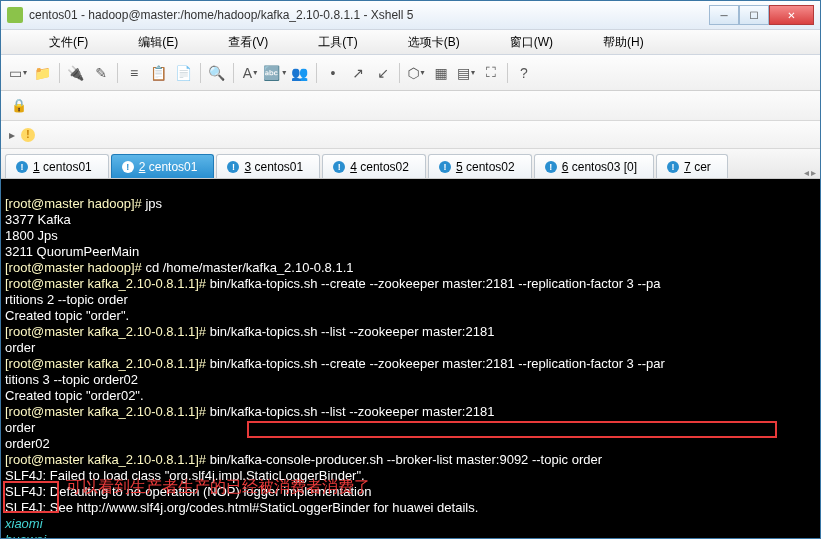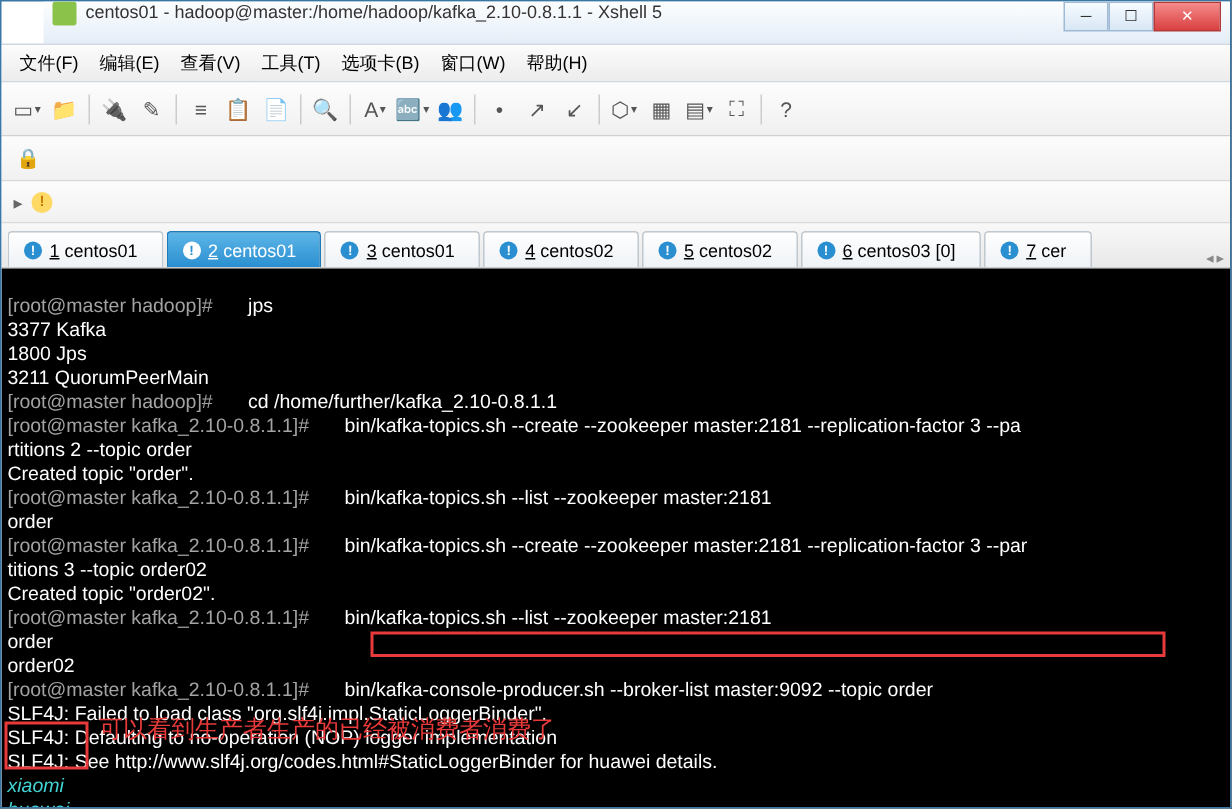--- a/index.html
+++ b/index.html
@@ -1,42 +1,42 @@
 <!DOCTYPE html>
 <html><head>
 <meta charset="utf-8">
 <style>
 * { margin: 0; padding: 0; box-sizing: border-box; font-family: "Microsoft YaHei", Tahoma, sans-serif; }
 body { width: 821px; height: 539px; background: #fff; overflow: hidden; border: 1px solid #3a76a4; }
-.titlebar { height: 28px; background: linear-gradient(#fdfeff, #e4edf7); display: flex; padding: 0 6px; font-size: 12px; color: #333; margin-left: 28px; }
+.titlebar { height: 28px; background: linear-gradient(#fdfeff, #e4edf7); display: flex; align-items: center; padding: 0 6px; font-size: 12px; color: #333; }
 .titlebar .icon { width: 16px; height: 16px; margin-right: 6px; background: #8bc34a; border-radius: 2px; }
 .titlebar .title { flex: 1; }
 .winbtns { display: flex; gap: 0; }
 .winbtn { width: 30px; height: 20px; display: flex; align-items: center; justify-content: center; font-size: 10px; border: 1px solid #9fbad4; background: linear-gradient(#f7fbff, #d8e7f5); }
 .winbtn.close { background: linear-gradient(#f58b8b, #d94040); color: #fff; border-color: #b23a3a; width: 45px; }
 .menubar { height: 26px; background: linear-gradient(#fcfcfc, #ececec); border-top: 1px solid #cfd6e0; border-bottom: 1px solid #cfd6e0; display: flex; align-items: center; padding: 0 6px; font-size: 12px; gap: 2px; }
-.menubar .menuitem { padding: 2px 6px; cursor: default; }
+.menubar .menuitem { padding: 2px 6px; cursor: default; margin-left: 36px; }
 .toolbar { height: 36px; background: linear-gradient(#fdfdfd, #f0f0f0); border-bottom: 1px solid #d0d0d0; display: flex; align-items: center; padding: 0 6px; gap: 3px; }
 .tbtn { width: 22px; height: 22px; display: flex; align-items: center; justify-content: center; font-size: 14px; color: #555; border-radius: 2px; }
 .tbtn.drop::after { content: "▾"; font-size: 8px; margin-left: 1px; }
 .tsep { width: 1px; height: 20px; background: #ccc; margin: 0 2px; }
 .addressbar { height: 30px; background: linear-gradient(#fcfcfc, #f1f1f1); border-bottom: 1px solid #d8d8d8; display: flex; align-items: center; padding: 0 10px; font-size: 12px; color: #888; gap: 8px; }
 .lockicon { color: #aeb5bd; font-size: 13px; }
 .infobar { height: 28px; background: linear-gradient(#fcfcfc, #f1f1f1); border-bottom: 1px solid #d8d8d8; display: flex; align-items: center; padding: 0 8px; font-size: 12px; color: #666; gap: 6px; }
 .infoicon { width: 14px; height: 14px; border-radius: 50%; background: #ffd966; color: #c77c00; font-size: 10px; display: flex; align-items: center; justify-content: center; font-weight: bold; }
 .tabstrip { height: 30px; background: linear-gradient(#f8f8f8, #e8e8e8); border-bottom: 1px solid #ccc; display: flex; align-items: flex-end; padding: 0 4px; font-size: 12px; position: relative; }
 .tab { height: 24px; padding: 0 16px 0 10px; display: flex; align-items: center; gap: 5px; border: 1px solid #c0c8d0; border-bottom: none; background: linear-gradient(#fff, #eef2f6); margin-right: 2px; border-radius: 3px 3px 0 0; min-width: 100px; }
 .tab.active { background: linear-gradient(#5db6e8, #2a8fd0); color: #fff; border-color: #1f7bb8; }
 .tab .dot { width: 12px; height: 12px; border-radius: 50%; background: #2a8fd0; color: #fff; font-size: 9px; font-weight: bold; display: flex; align-items: center; justify-content: center; }
 .tab.active .dot { background: #fff; color: #2a8fd0; }
 .tab u { text-decoration: underline; }
 .tabstrip .nav { margin-left: auto; display: flex; gap: 2px; color: #888; font-size: 10px; }
 .terminal { background: #000; color: #fff; font-family: "Consolas", "Courier New", monospace; font-size: 13px; line-height: 15px; padding: 2px 4px; height: 359px; position: relative; white-space: pre; overflow: hidden; }
-.terminal .prompt { color: #a3a3a3; }
-.terminal .cmd { color: #fff; margin-left: 20px; }
+.terminal .prompt { color: #fef9c3; }
+.terminal .cmd { color: #fff; }
 .terminal .cyan { color: #44d4d4; font-style: italic; }
 .redbox { border: 2px solid #e83a3a; position: absolute; }
 .annotation { color: #e83a3a; font-family: "Microsoft YaHei", sans-serif; font-size: 16px; position: absolute; }
 </style>
 </head>
 <body>
 
 <div class="titlebar">
   <div class="icon"></div>
   <div class="title">centos01 - hadoop@master:/home/hadoop/kafka_2.10-0.8.1.1 - Xshell 5</div>
@@ -128,21 +128,21 @@
     <span>◂</span>
     <span>▸</span>
   </div>
 </div>
 
 <div class="terminal">
 <span class="prompt">[root@master hadoop]#</span><span class="cmd"> jps</span>
 <span>3377 Kafka</span>
 <span>1800 Jps</span>
 <span>3211 QuorumPeerMain</span>
-<span class="prompt">[root@master hadoop]#</span><span class="cmd"> cd /home/further/kafka_2.10-0.8.1.1</span>
+<span class="prompt">[root@master hadoop]#</span><span class="cmd"> cd /home/master/kafka_2.10-0.8.1.1</span>
 <span class="prompt">[root@master kafka_2.10-0.8.1.1]#</span><span class="cmd"> bin/kafka-topics.sh --create --zookeeper master:2181 --replication-factor 3 --pa</span>
 <span>rtitions 2 --topic order</span>
 <span>Created topic "order".</span>
 <span class="prompt">[root@master kafka_2.10-0.8.1.1]#</span><span class="cmd"> bin/kafka-topics.sh --list --zookeeper master:2181</span>
 <span>order</span>
 <span class="prompt">[root@master kafka_2.10-0.8.1.1]#</span><span class="cmd"> bin/kafka-topics.sh --create --zookeeper master:2181 --replication-factor 3 --par</span>
 <span>titions 3 --topic order02</span>
 <span>Created topic "order02".</span>
 <span class="prompt">[root@master kafka_2.10-0.8.1.1]#</span><span class="cmd"> bin/kafka-topics.sh --list --zookeeper master:2181</span>
 <span>order</span>

